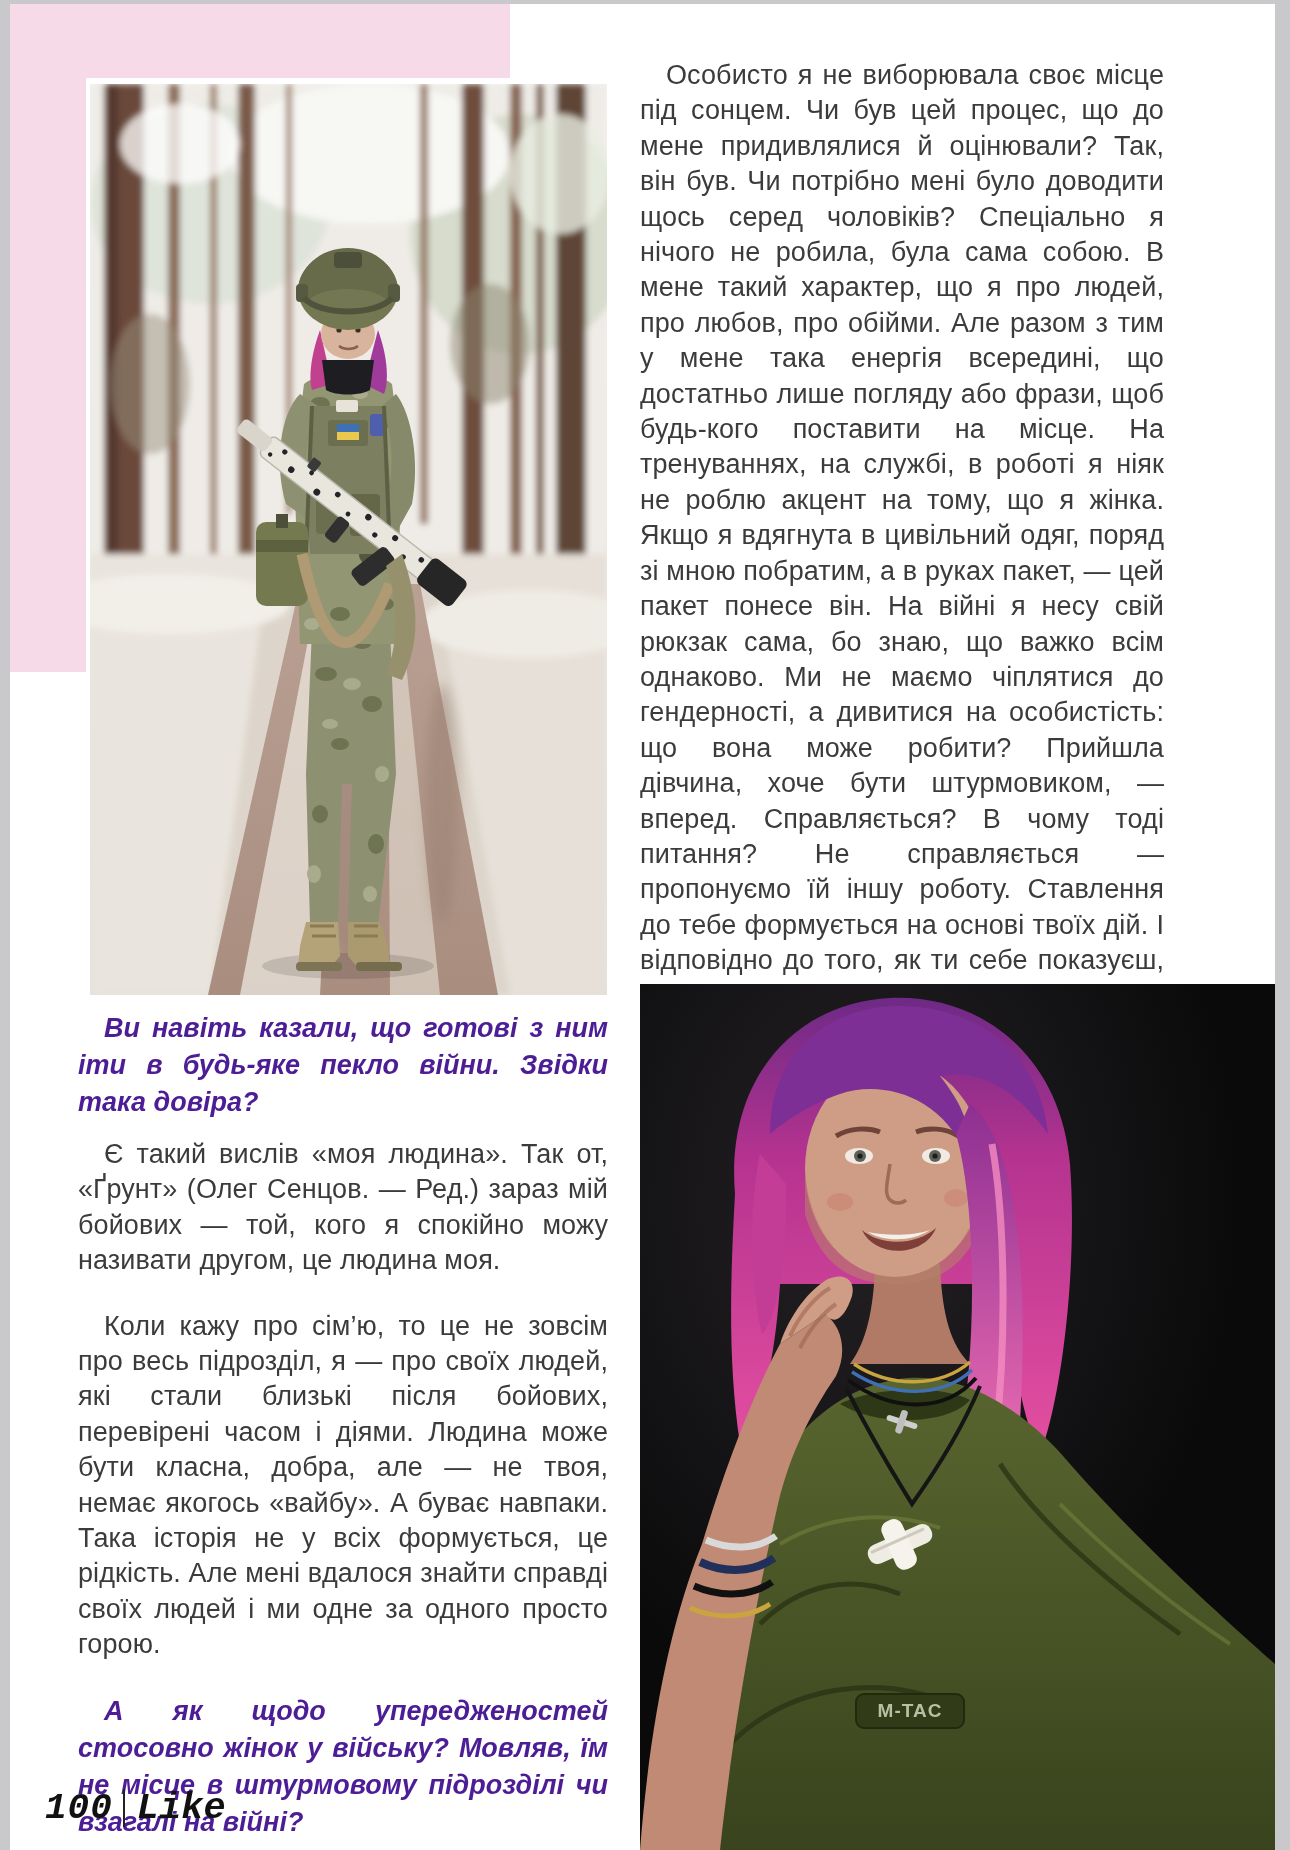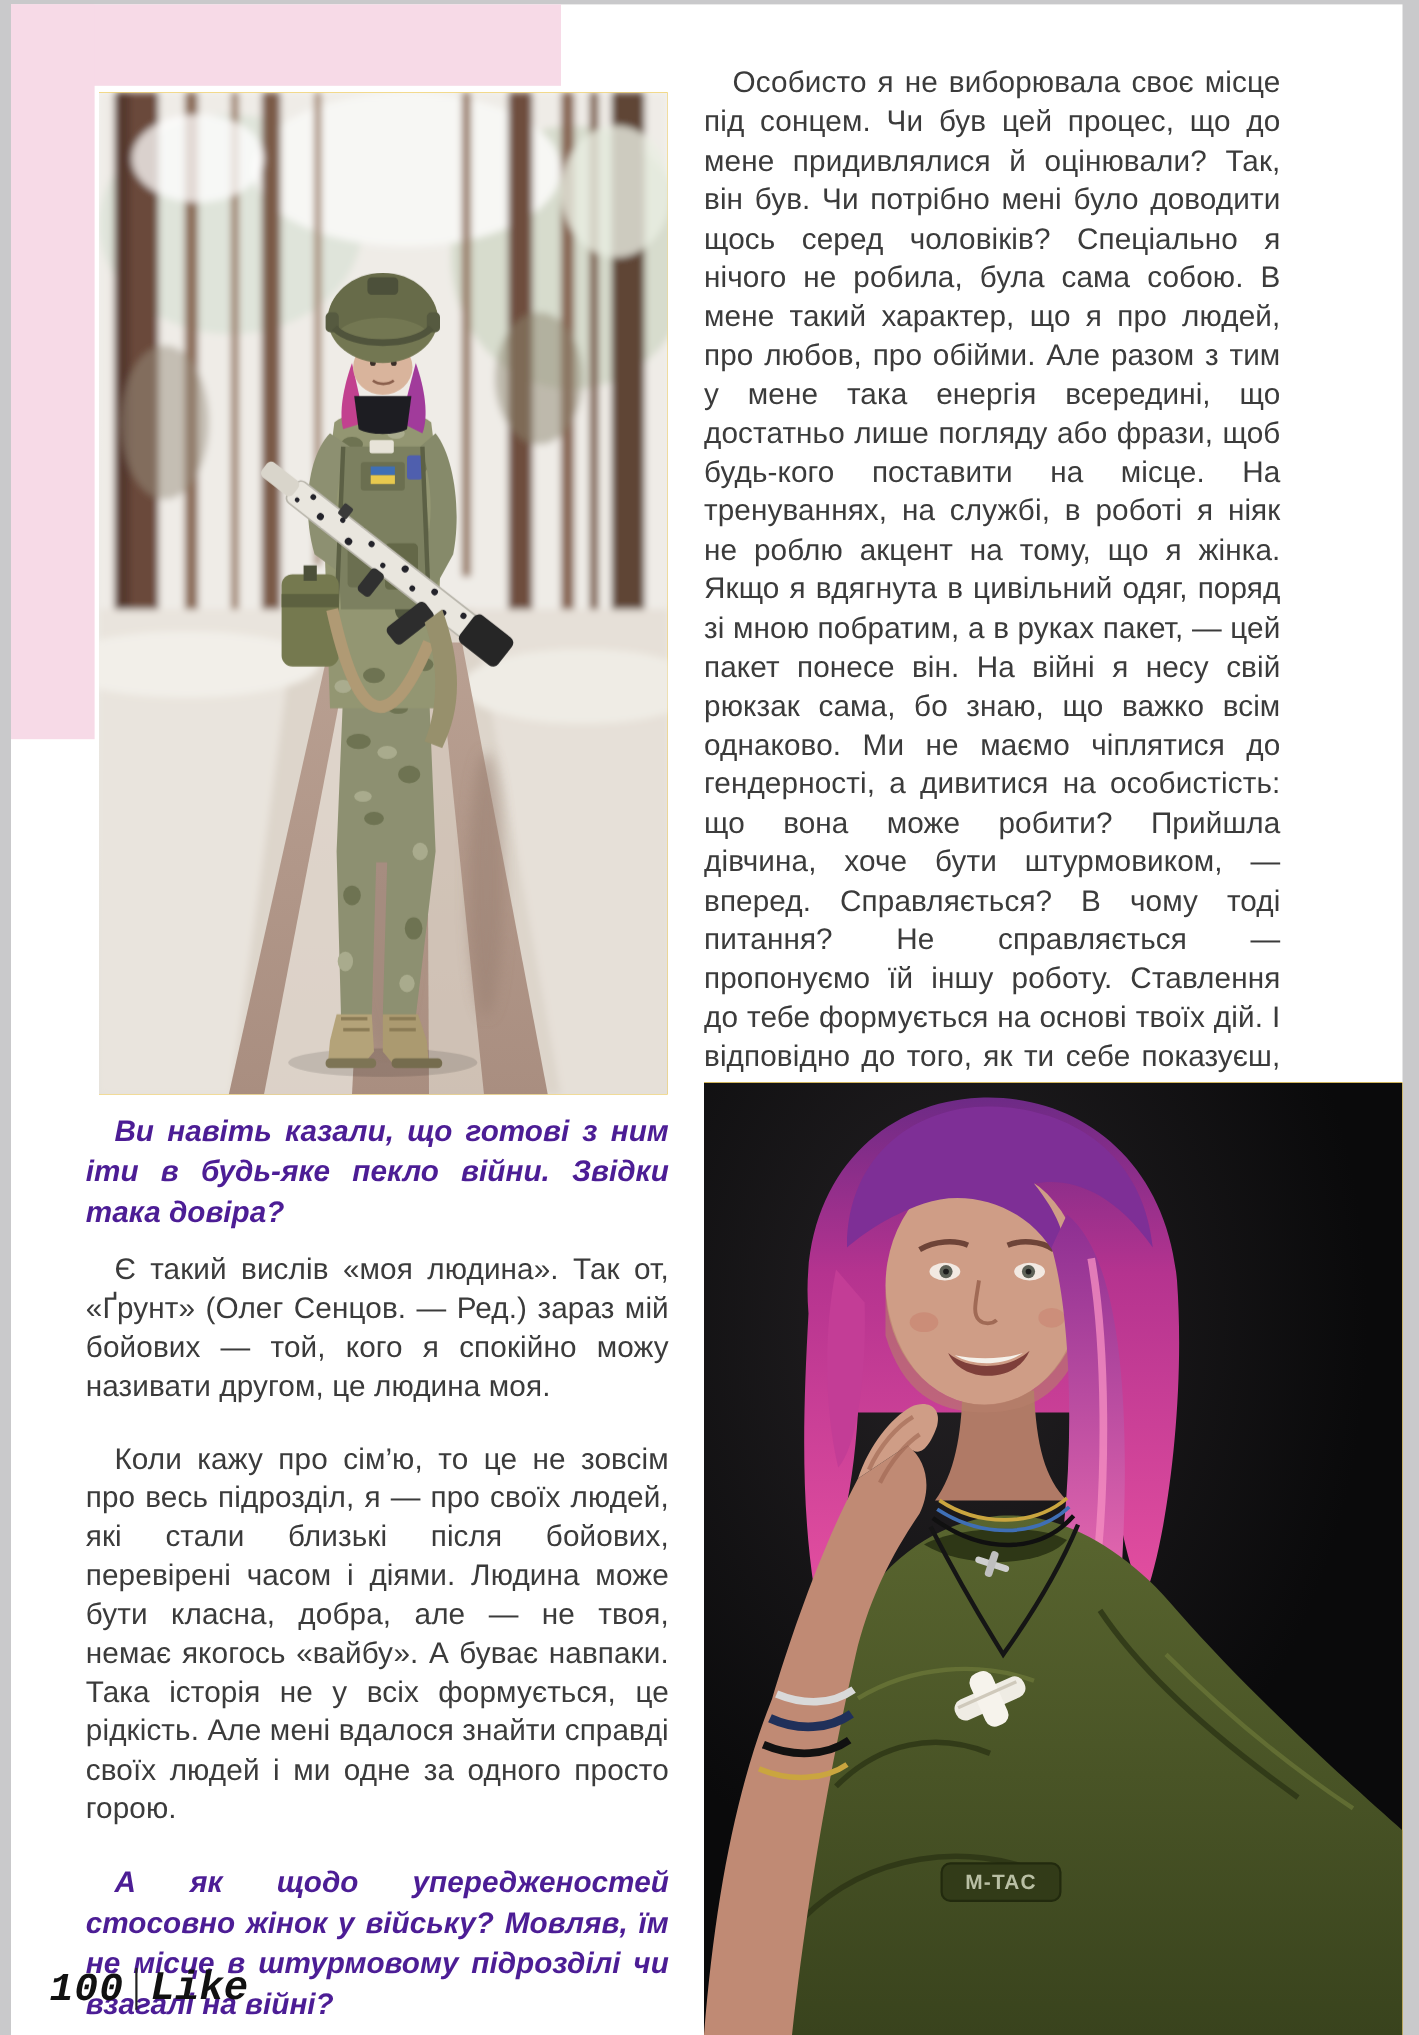--- a/index.html
+++ b/index.html
@@ -6,21 +6,21 @@
   body{
     width:1290px;height:1850px;position:relative;overflow:hidden;
     background:#c9c9cb;
     font-family:"Liberation Sans",sans-serif;
     -webkit-font-smoothing:antialiased;
   }
   .abs{position:absolute;}
   .page-white{left:10px;top:4px;width:1265px;height:1846px;background:#ffffff;}
   .pink-band{left:10px;top:4px;width:500px;height:74px;background:#f7dae7;}
   .pink-strip{left:10px;top:4px;width:76px;height:668px;background:#f7dae7;}
-  .photo{overflow:hidden;background:#eab308;}
+  .photo{overflow:hidden;background:#f9a8d4;}
   .photo svg{display:block;}
   .soldier-photo{left:90px;top:84px;width:517px;height:911px;}
   .portrait-photo{left:640px;top:984px;width:635px;height:866px;}
 
   .col-right{left:640px;top:58px;width:524px;}
   .col-left{left:78px;top:1010px;width:530px;}
 
   .body-par{
     font-size:27px;line-height:35.4px;color:#3b3b3b;
     text-align:justify;text-indent:26px;margin:0 0 26px 0;

